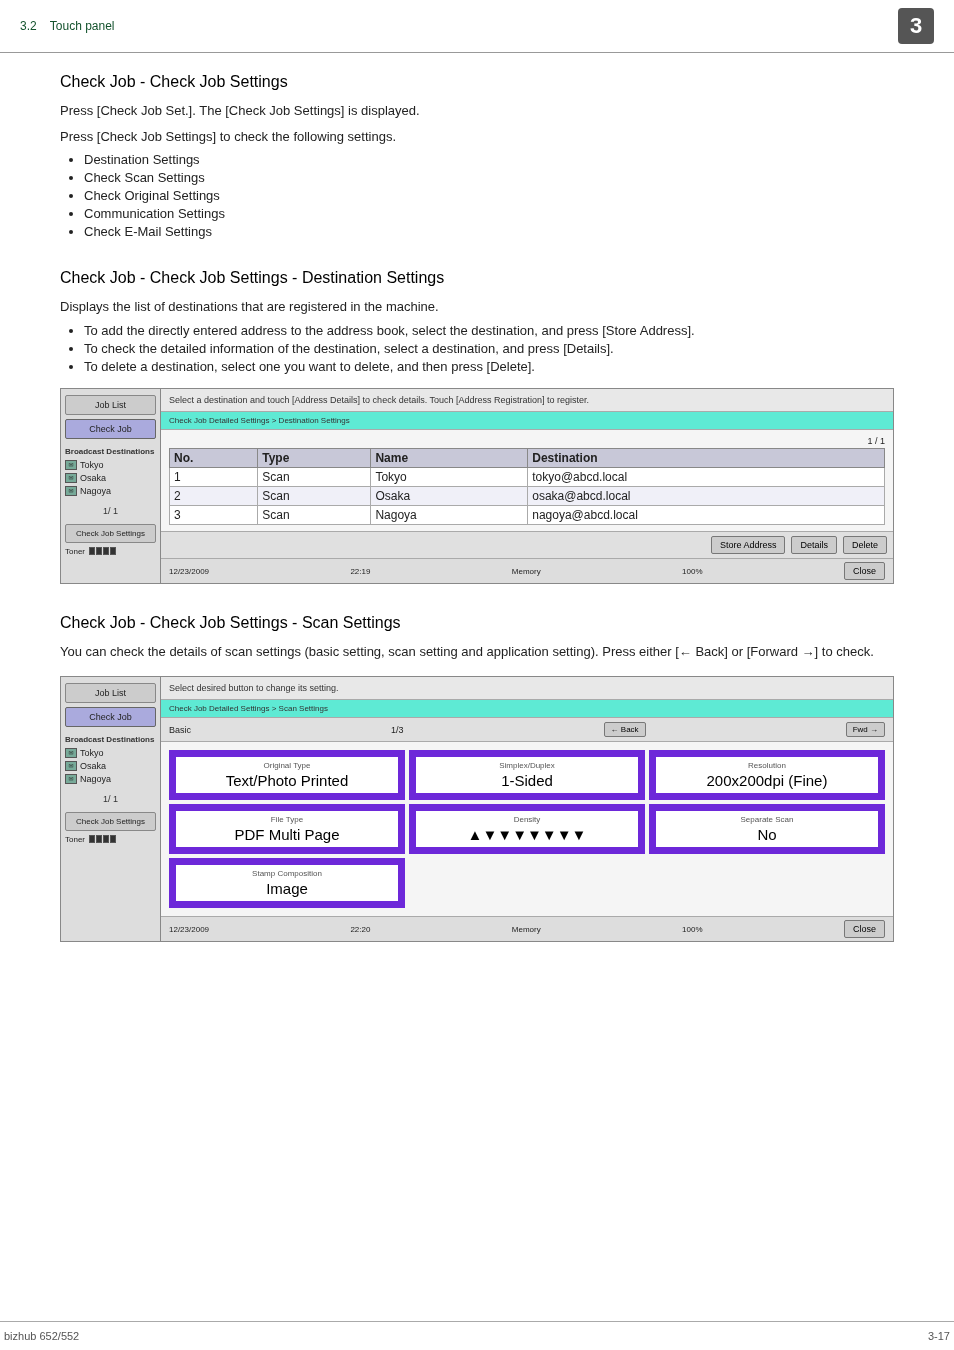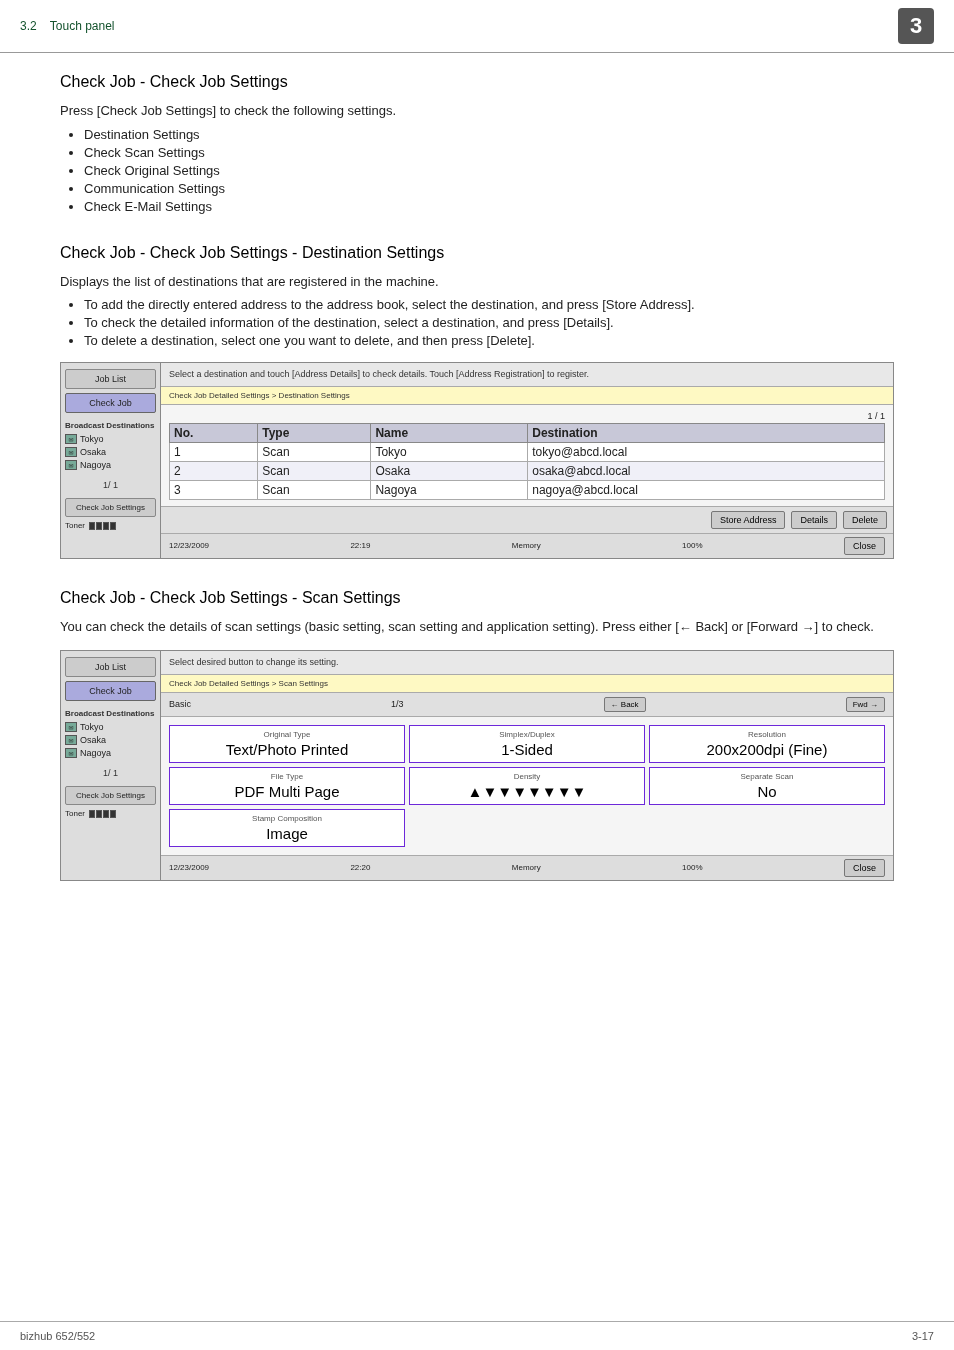--- a/index.html
+++ b/index.html
@@ -174,21 +174,21 @@
       font-size: 9px;
       background: #e8e8e8;
       border-bottom: 1px solid #aaa;
       color: #333;
       line-height: 1.4;
     }
 
     .panel-right .breadcrumb-bar {
       padding: 4px 8px;
       font-size: 8px;
-      background: #fef9c3;
+      background: #5eead4;
       border-bottom: 1px solid #aaa;
       color: #333;
     }
 
     .table-area {
       padding: 6px 8px;
       flex: 1;
     }
 
     .dest-table {
@@ -258,40 +258,40 @@
 
     .scan-grid {
       display: grid;
       grid-template-columns: 1fr 1fr 1fr;
       gap: 4px;
       padding: 8px;
     }
 
     .scan-cell {
       background: #fff;
-      border: 1px solid #6d28d9;
+      border: 7px solid #6d28d9;
       padding: 4px 6px;
       font-size: 8px;
       text-align: center;
     }
     .scan-cell .cell-label {
       font-size: 8px;
       color: #555;
       margin-bottom: 2px;
     }
     .scan-cell .cell-value {
       font-size: 15px;
       color: #000;
       text-align: center;
     }
 
     .page-footer {
       display: flex;
       justify-content: space-between;
-      padding: 8px 20px;
+      padding: 8px 4px;
       border-top: 1px solid #aaa;
       font-size: 11px;
       color: #555;
       position: fixed;
       bottom: 0;
       width: 954px;
       background: #fff;
     }
   </style>
 </head>
@@ -302,20 +302,21 @@
     <span>3.2</span>&nbsp;&nbsp;&nbsp;
     <span>Touch panel</span>
   </div>
   <div class="page-header-right">3</div>
 </div>
 
 <div class="content">
 
   <div class="section">
     <h2>Check Job - Check Job Settings</h2>
+    <p>Press [Check Job Set.]. The [Check Job Settings] is displayed.</p>
     <p>Press [Check Job Settings] to check the following settings.</p>
     <ul>
       <li>Destination Settings</li>
       <li>Check Scan Settings</li>
       <li>Check Original Settings</li>
       <li>Communication Settings</li>
       <li>Check E-Mail Settings</li>
     </ul>
   </div>
 

